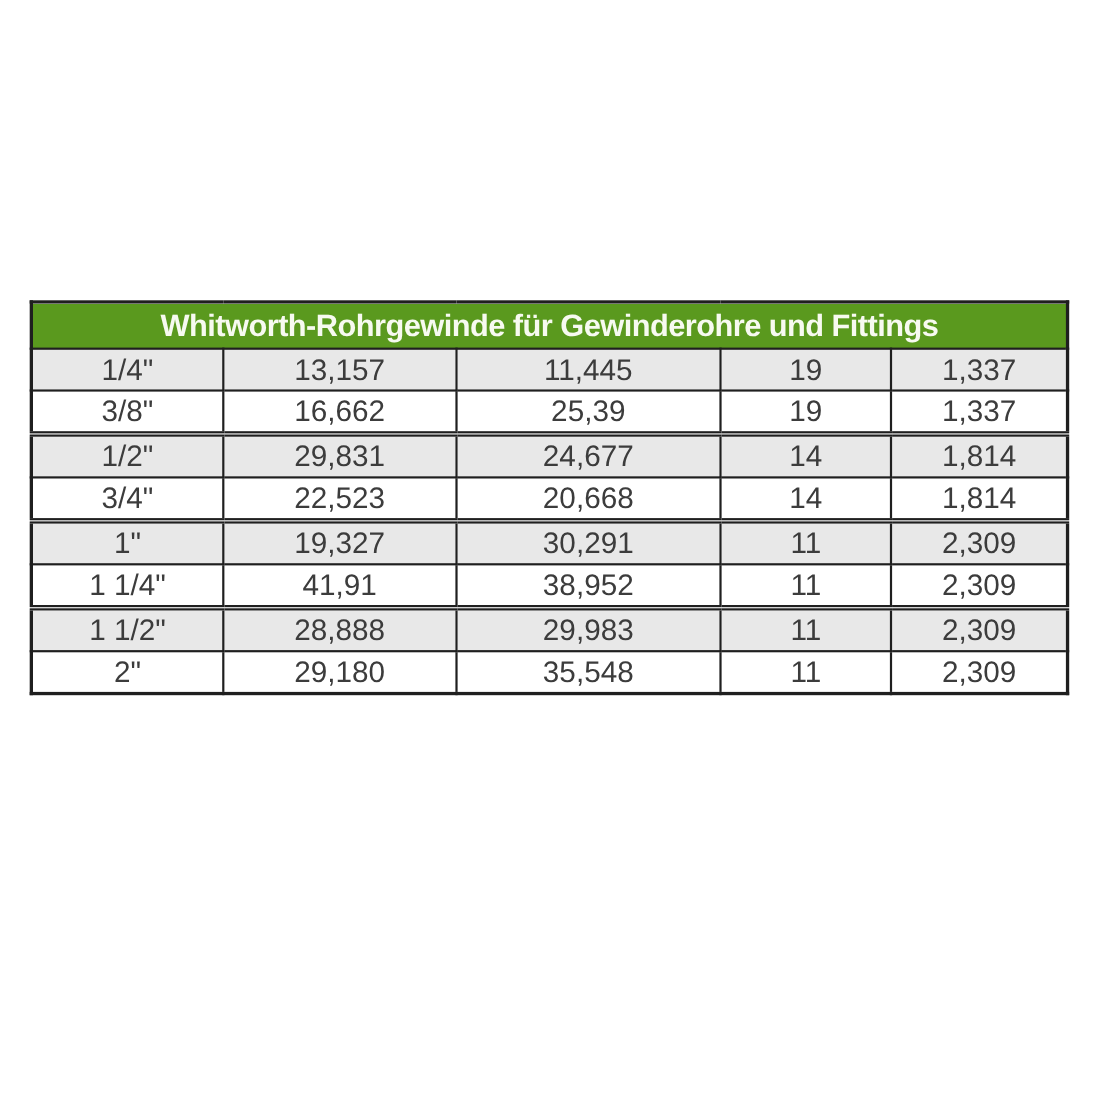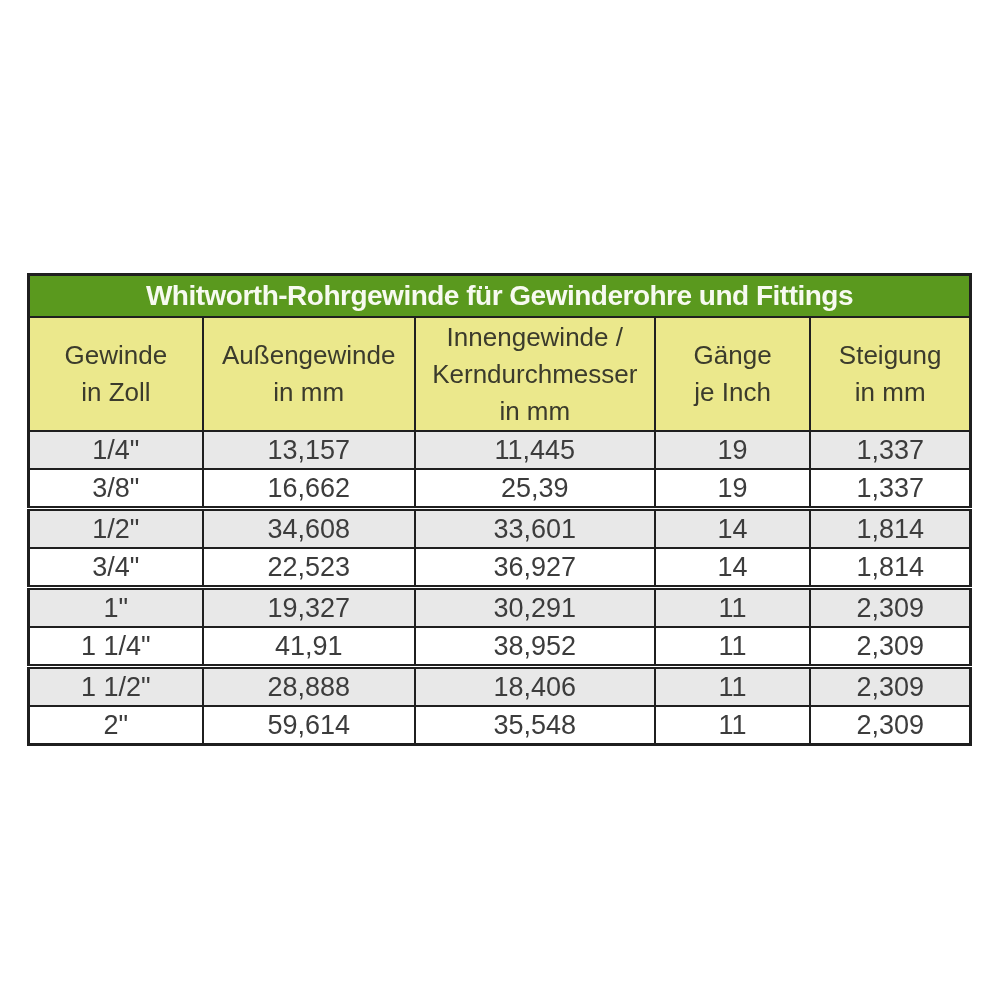--- a/index.html
+++ b/index.html
@@ -67,85 +67,72 @@
       <col style="width:18.5%">
       <col style="width:22.5%">
       <col style="width:25.5%">
       <col style="width:16.5%">
       <col style="width:17%">
     </colgroup>
     <tbody>
       <tr>
         <td class="title-cell" colspan="5">Whitworth-Rohrgewinde für Gewinderohre und Fittings</td>
       </tr>
-      <tr>
-        <th class="hdr">Gewinde
-in Zoll</th>
-        <th class="hdr">Außengewinde
-in mm</th>
-        <th class="hdr">Innengewinde /
-Kerndurchmesser
-in mm</th>
-        <th class="hdr">Gänge
-je Inch</th>
-        <th class="hdr">Steigung
-in mm</th>
-      </tr>
 
       <tr class="row-alt">
         <td class="cell">1/4"</td>
         <td class="cell">13,157</td>
         <td class="cell">11,445</td>
         <td class="cell">19</td>
         <td class="cell">1,337</td>
       </tr>
       <tr>
         <td class="cell">3/8"</td>
         <td class="cell">16,662</td>
         <td class="cell">25,39</td>
         <td class="cell">19</td>
         <td class="cell">1,337</td>
       </tr>
       <tr class="row-alt group-start">
         <td class="cell">1/2"</td>
-        <td class="cell">34,608</td>
-        <td class="cell">33,601</td>
+        <td class="cell">29,831</td>
+        <td class="cell">24,677</td>
         <td class="cell">14</td>
         <td class="cell">1,814</td>
       </tr>
       <tr>
         <td class="cell">3/4"</td>
         <td class="cell">22,523</td>
-        <td class="cell">36,927</td>
+        <td class="cell">20,668</td>
         <td class="cell">14</td>
         <td class="cell">1,814</td>
       </tr>
       <tr class="row-alt group-start">
         <td class="cell">1"</td>
         <td class="cell">19,327</td>
         <td class="cell">30,291</td>
         <td class="cell">11</td>
         <td class="cell">2,309</td>
       </tr>
       <tr>
         <td class="cell">1 1/4"</td>
         <td class="cell">41,91</td>
         <td class="cell">38,952</td>
         <td class="cell">11</td>
         <td class="cell">2,309</td>
       </tr>
       <tr class="row-alt group-start">
         <td class="cell">1 1/2"</td>
         <td class="cell">28,888</td>
-        <td class="cell">18,406</td>
+        <td class="cell">29,983</td>
         <td class="cell">11</td>
         <td class="cell">2,309</td>
       </tr>
       <tr>
         <td class="cell">2"</td>
-        <td class="cell">59,614</td>
+        <td class="cell">29,180</td>
         <td class="cell">35,548</td>
         <td class="cell">11</td>
         <td class="cell">2,309</td>
       </tr>
     </tbody>
   </table>
 </div>
 
 </body></html>

